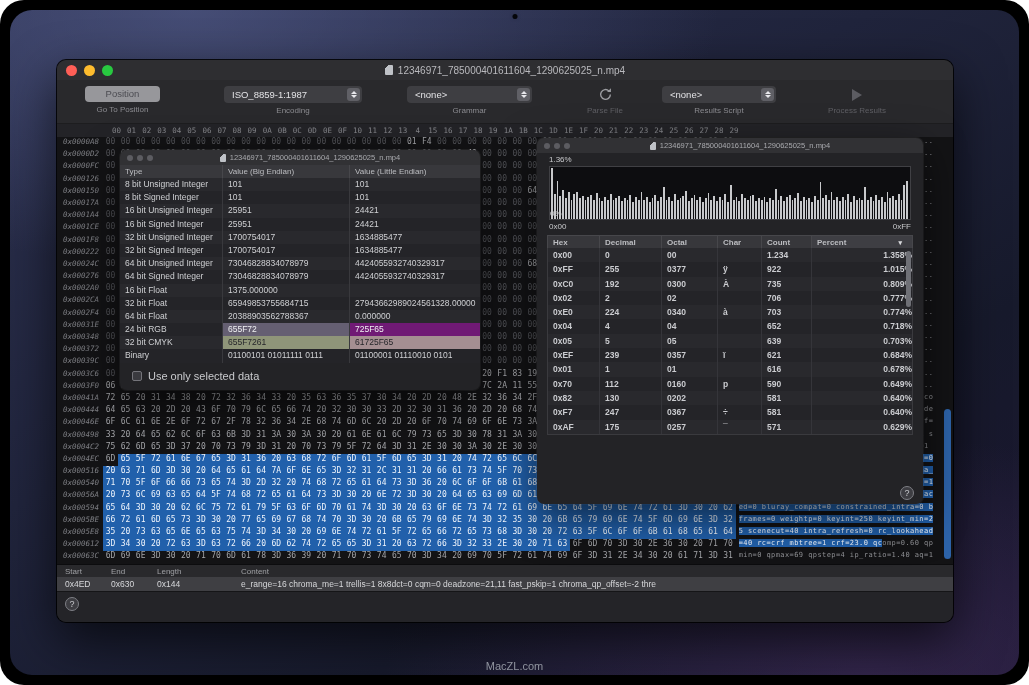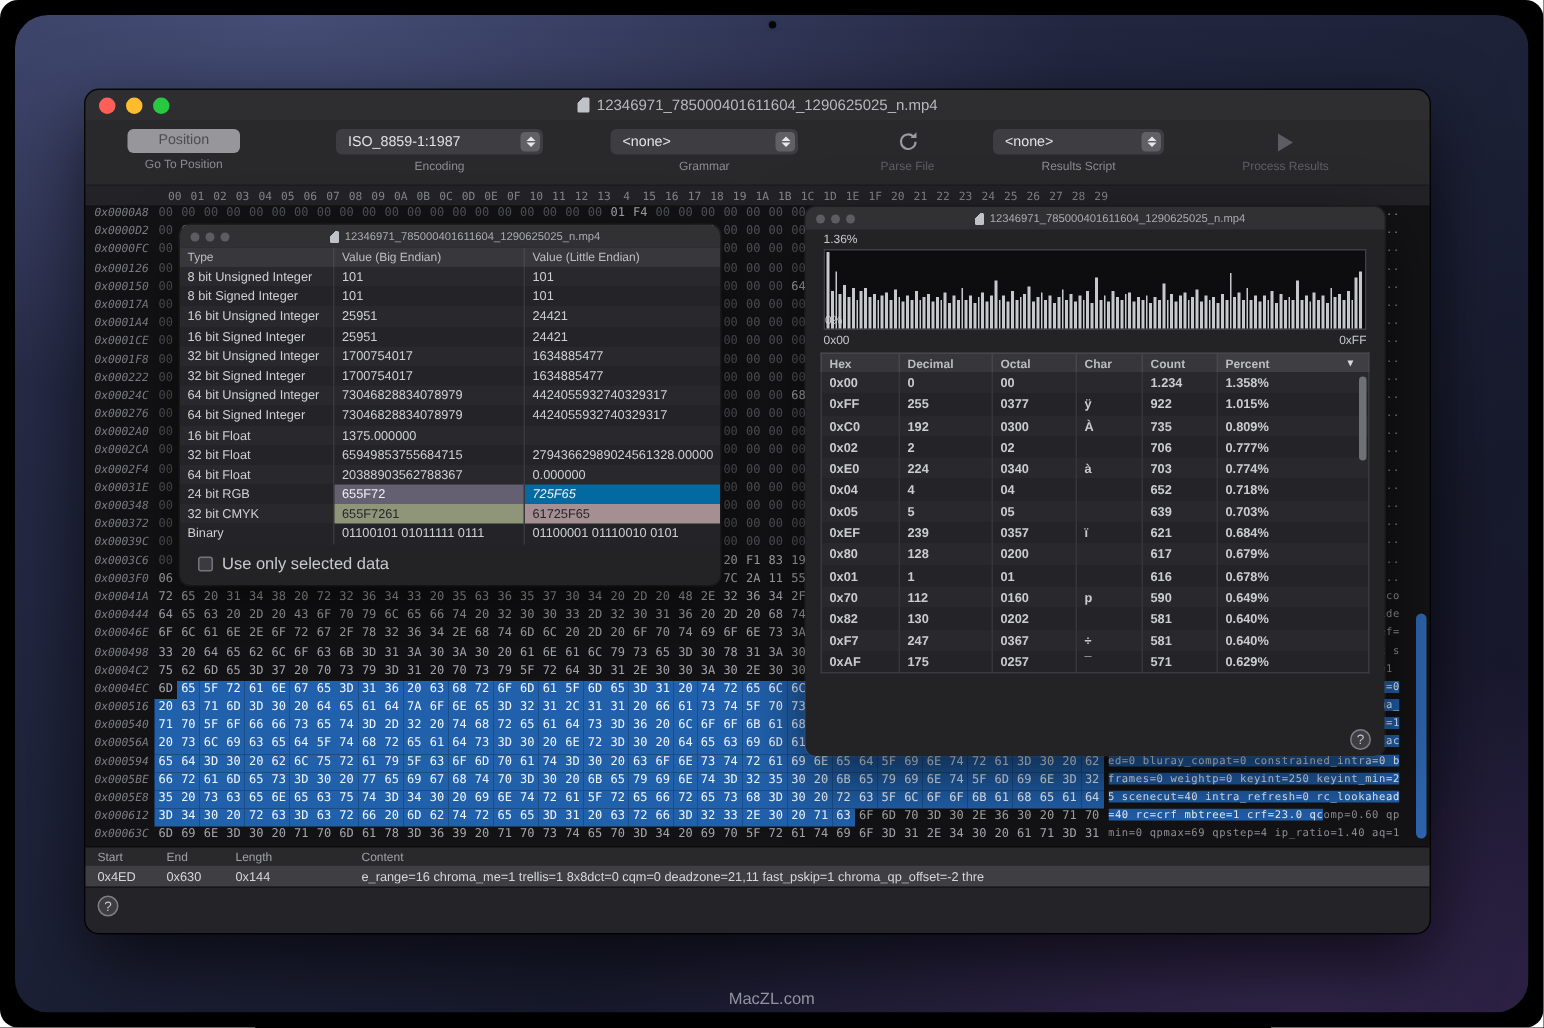--- a/index.html
+++ b/index.html
@@ -1,17 +1,17 @@
 <!DOCTYPE html>
 <html><head>
 <meta charset="utf-8">
 <style>
   *{box-sizing:border-box;margin:0;padding:0;}
   body{width:1029px;height:685px;background:#ffffff;font-family:"Liberation Sans",sans-serif;position:relative;overflow:hidden;}
-  .bezel{position:absolute;inset:0;border-radius:12px;background:#000;}
+  .bezel{position:absolute;inset:0;border-radius:24px;background:#000;}
   .wallpaper{position:absolute;inset:10px;border-radius:22px;overflow:hidden;
     background:
       radial-gradient(95% 70% at 18% 0%, rgba(92,102,152,.55), rgba(0,0,0,0) 55%),
       radial-gradient(80% 60% at 85% 100%, rgba(92,62,122,.35), rgba(0,0,0,0) 60%),
       linear-gradient(150deg,#2c3150 0%,#20243c 40%,#171a2c 70%,#1b1630 100%);}
   .camera{position:absolute;top:4px;left:50%;transform:translateX(-50%);width:5px;height:5px;border-radius:50%;background:#05060a;box-shadow:0 0 3px #2a2f45;}
   .watermark{position:absolute;bottom:3px;left:0;right:0;text-align:center;color:#90949f;font-size:11px;}
 
   .mainwin{position:absolute;left:47px;top:50px;width:896px;height:562px;border-radius:9px;background:#161618;
     box-shadow:0 18px 50px rgba(0,0,0,.65),0 0 0 1px rgba(0,0,0,.85);}
@@ -86,21 +86,21 @@
   .chartwrap{position:relative;padding:13px 12px 0 12px;}
   .ymax{position:absolute;top:2px;left:12px;font-size:8px;color:#c8c9cc;}
   .ymin{position:absolute;left:13px;bottom:15px;font-size:8px;color:#c8c9cc;z-index:2;}
   .chart{height:54px;background:#0d0d10;border:1px solid #404044;display:flex;align-items:flex-end;padding:1px 1px 0 1px;}
   .bar{flex:1;margin-right:1px;background:#c7c8cb;}
   .xaxis{display:flex;justify-content:space-between;font-size:8px;color:#c8c9cc;margin-top:2px;height:11px;}
   .histtable{margin:2px 10px 0 10px;position:relative;font-weight:bold;}
   .histhead{height:13px;background:#37373b;display:flex;font-size:8px;color:#bcbdc1;line-height:13px;border:1px solid #47474b;border-bottom:none;}
   .hcell{padding-left:5px;border-right:1px solid #47474b;overflow:hidden;white-space:nowrap;}
   .hc0{width:52px;flex:none}.hc1{width:62px;flex:none}.hc2{width:56px;flex:none}.hc3{width:44px;flex:none}.hc4{width:50px;flex:none}
-  .hc5{flex:1;border-right:none !important;}
+  .hc5{flex:1;border-right:none !important;text-align:right;}
   .histhead .hc5{display:flex;align-items:center;justify-content:space-between;padding-right:10px;background:#3e3e43;}
   .sorticon{font-size:7px;color:#d8d9dc;}
   .histrows{border:1px solid #3a3a3e;border-top:none;}
   .histrow{display:flex;height:14.3px;line-height:14.3px;font-size:8.5px;color:#cbccd0;}
   .histrow:nth-child(odd){background:#29292d;}
   .histrow:nth-child(even){background:#242428;}
   .histrow .hcell{border-right:1px solid #35353a;}
   .tscroll{position:absolute;right:2px;top:15px;width:6px;bottom:2px;}
   .tthumb{position:absolute;top:1px;right:0;width:5px;height:56px;border-radius:2.5px;background:#6f7076;}
   .histwin .helpbtn{position:absolute;right:9px;bottom:4px;}
@@ -1997,21 +1997,21 @@
             <span class="ic ic2">27943662989024561328.00000</span>
           </div>
           <div class="insrow">
             <span class="ic ic0">64 bit Float</span>
             <span class="ic ic1">20388903562788367</span>
             <span class="ic ic2">0.000000</span>
           </div>
           <div class="insrow">
             <span class="ic ic0">24 bit RGB</span>
             <span class="ic ic1" style="background: rgb(101, 95, 114); color: rgb(240, 240, 243);">655F72</span>
-            <span class="ic ic2" style="background: #0369a1; color: rgb(240, 240, 243); font-style: italic;">725F65</span>
+            <span class="ic ic2" style="background: #701a75; color: rgb(240, 240, 243);">725F65</span>
           </div>
           <div class="insrow">
             <span class="ic ic0">32 bit CMYK</span>
             <span class="ic ic1" style="background: rgb(143, 149, 121); color: rgb(38, 38, 42);">655F7261</span>
             <span class="ic ic2" style="background: rgb(165, 143, 146); color: rgb(38, 38, 42);">61725F65</span>
           </div>
           <div class="insrow">
             <span class="ic ic0">Binary</span>
             <span class="ic ic1">01100101 01011111 0111</span>
             <span class="ic ic2">01100001 01110010 0101</span>
@@ -2244,28 +2244,20 @@
             </div>
             <div class="histrow">
               <span class="hcell hc0">0xEF</span>
               <span class="hcell hc1">239</span>
               <span class="hcell hc2">0357</span>
               <span class="hcell hc3">ï</span>
               <span class="hcell hc4">621</span>
               <span class="hcell hc5">0.684%</span>
             </div>
             <div class="histrow">
-              <span class="hcell hc0">0x80</span>
-              <span class="hcell hc1">128</span>
-              <span class="hcell hc2">0200</span>
-              <span class="hcell hc3"></span>
-              <span class="hcell hc4">617</span>
-              <span class="hcell hc5">0.679%</span>
-            </div>
-            <div class="histrow">
               <span class="hcell hc0">0x01</span>
               <span class="hcell hc1">1</span>
               <span class="hcell hc2">01</span>
               <span class="hcell hc3"></span>
               <span class="hcell hc4">616</span>
               <span class="hcell hc5">0.678%</span>
             </div>
             <div class="histrow">
               <span class="hcell hc0">0x70</span>
               <span class="hcell hc1">112</span>

